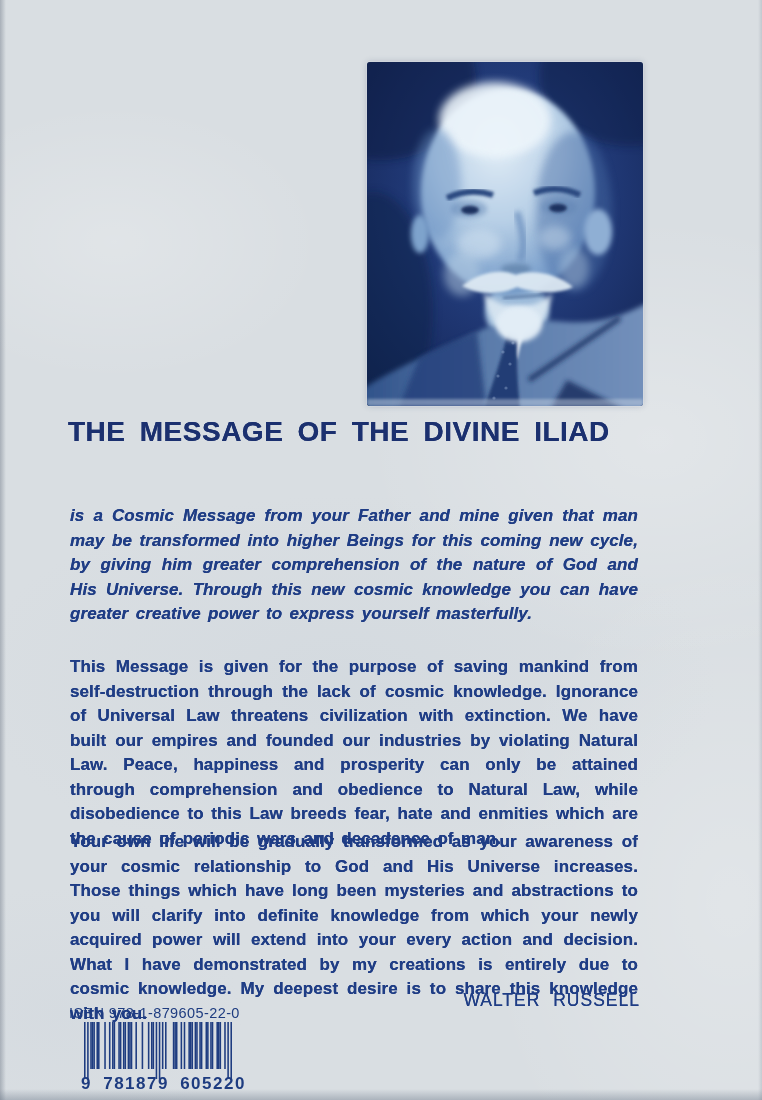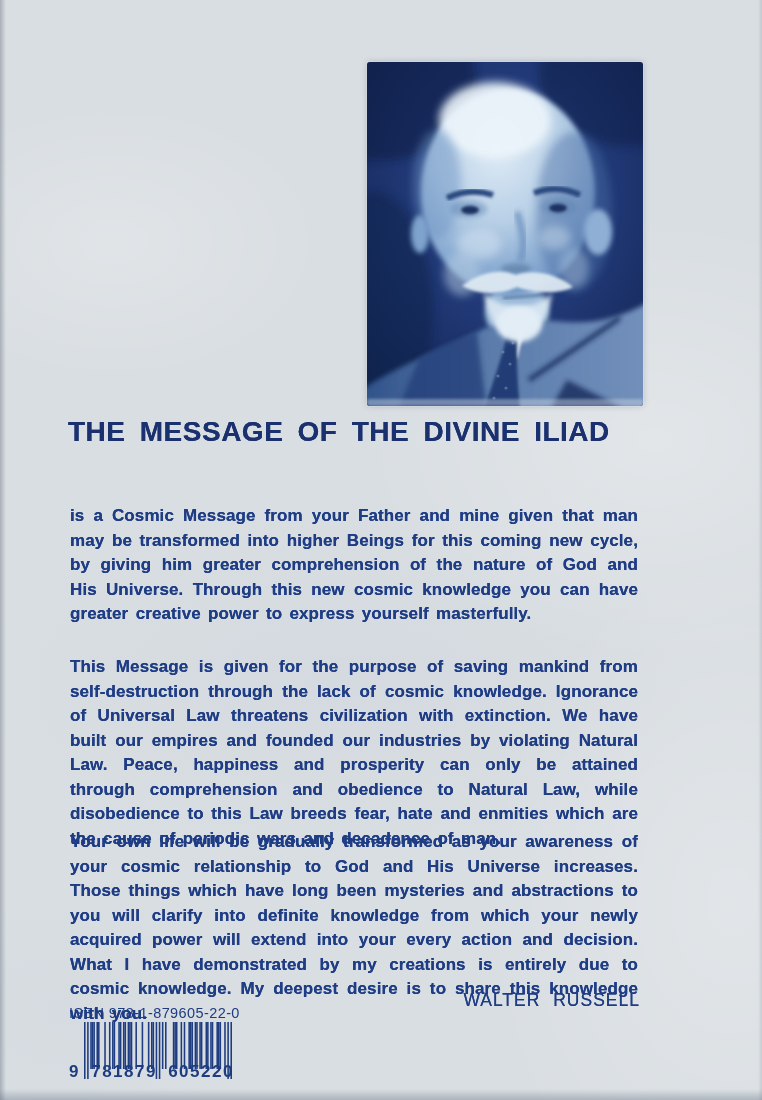--- a/index.html
+++ b/index.html
@@ -32,36 +32,36 @@
     letter-spacing:.5px;word-spacing:6px;
     color:#1b306f;text-shadow:0 0 .5px #1b306f;
     white-space:nowrap;
   }
   .para{
     position:absolute;left:70px;width:568px;margin:0;
     font-size:17px;font-weight:bold;line-height:24.5px;
     word-spacing:2.5px;letter-spacing:.1px;
     text-align:justify;color:#1f3d85;text-shadow:0 0 .4px #1f3d85;
   }
-  .p1{top:504px;}
+  .p1{top:504px;font-style:italic;}
   .p2{top:655px;}
   .p3{top:830px;}
   .signature{
     position:absolute;right:122px;top:990px;margin:0;
     font-size:17.5px;font-weight:normal;letter-spacing:1px;word-spacing:7px;
     color:#1f3d85;text-shadow:0 0 .5px #1f3d85;white-space:nowrap;
   }
   .isbn-label{
     position:absolute;left:69px;top:1005px;margin:0;
     font-size:14.5px;font-weight:normal;letter-spacing:.4px;
     color:#1e3c80;white-space:nowrap;
   }
   .barcode{position:absolute;left:84px;top:1022px;}
   .barcode-digits{
-    position:absolute;left:69px;top:1062px;margin:0;
+    position:absolute;left:69px;top:1062px;margin:12px;
     font-size:17px;font-weight:bold;letter-spacing:1.5px;word-spacing:5px;
     color:#1e3c80;white-space:nowrap;
   }
 </style>
 </head>
 <body>
 
 <div class="edge-left"></div>
 <div class="edge-right"></div>
 

